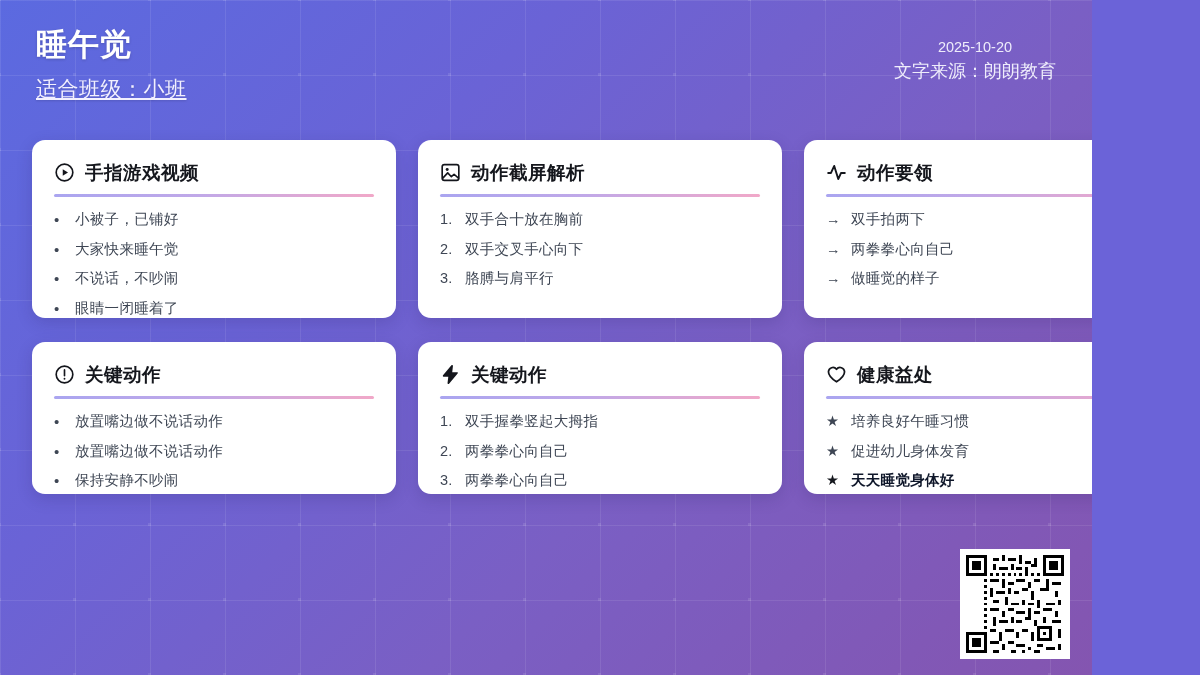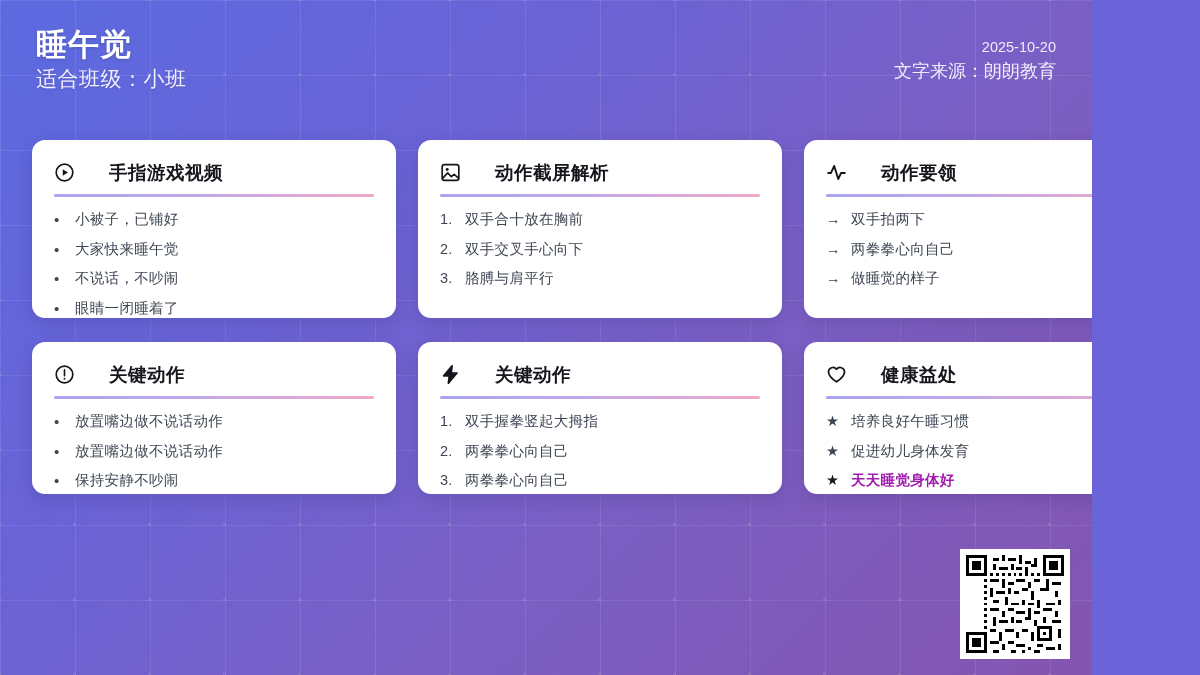--- a/index.html
+++ b/index.html
@@ -52,34 +52,36 @@
   }
   .header-title {
     font-size: 31px;
     font-weight: bold;
     color: #ffffff;
     letter-spacing: 1px;
     line-height: 1.25;
     text-shadow: 0 1px 3px rgba(0,0,0,0.18);
   }
   .header-sub {
+    margin-top: 10px;
     font-size: 21px;
     color: #f2f0ff;
     letter-spacing: 0.5px;
     text-shadow: 0 1px 2px rgba(0,0,0,0.14);
+    text-decoration: underline;
   }
   .header-meta {
     position: absolute;
     top: 36px;
     right: 36px;
     text-align: right;
     color: #eeecfb;
     line-height: 1.55;
   }
-  .meta-date { font-size: 14.5px; }
+  .meta-date { font-size: 14.5px; text-align: center; }
   .meta-source { font-size: 18px; }
 
   
   .grid-wrap {
     position: absolute;
     top: 140px;
     left: 32px;
     width: 1136px;
     display: grid;
     grid-template-columns: repeat(3, 1fr);
@@ -107,21 +109,20 @@
     color: #14161c;
     display: block;
   }
   .card-icon svg { display: block; width: 21px; height: 21px; }
   .card-title {
     font-size: 18.5px;
     font-weight: bold;
     color: #15171d;
     letter-spacing: 0.5px;
     white-space: nowrap;
-    margin-left: 24px;
   }
   .card-rule {
     margin-top: 9px;
     height: 3px;
     border-radius: 2px;
     background: linear-gradient(90deg, #aaa5f0 0%, #c0a8e8 45%, #f1a8c8 100%);
   }
 
   .card-list {
     margin-top: 13px;
@@ -143,21 +144,21 @@
     margin-right: 8px;
     min-width: 13px;
     text-align: left;
   }
   .li-marker.bullet { font-size: 15px; line-height: 1.3; }
   .li-marker.num { min-width: 17px; }
   .li-marker.arrow { min-width: 17px; }
   .li-marker.star { min-width: 17px; }
 
   li.highlight .li-text {
-    color: #a21caf;
+    color: #0f172a;
     font-weight: bold;
   }
   li.highlight .li-marker { color: #15171d; }
 
   
   .footer-note {
     position: absolute;
     right: 24px;
     bottom: 18px;
     font-size: 13.5px;

